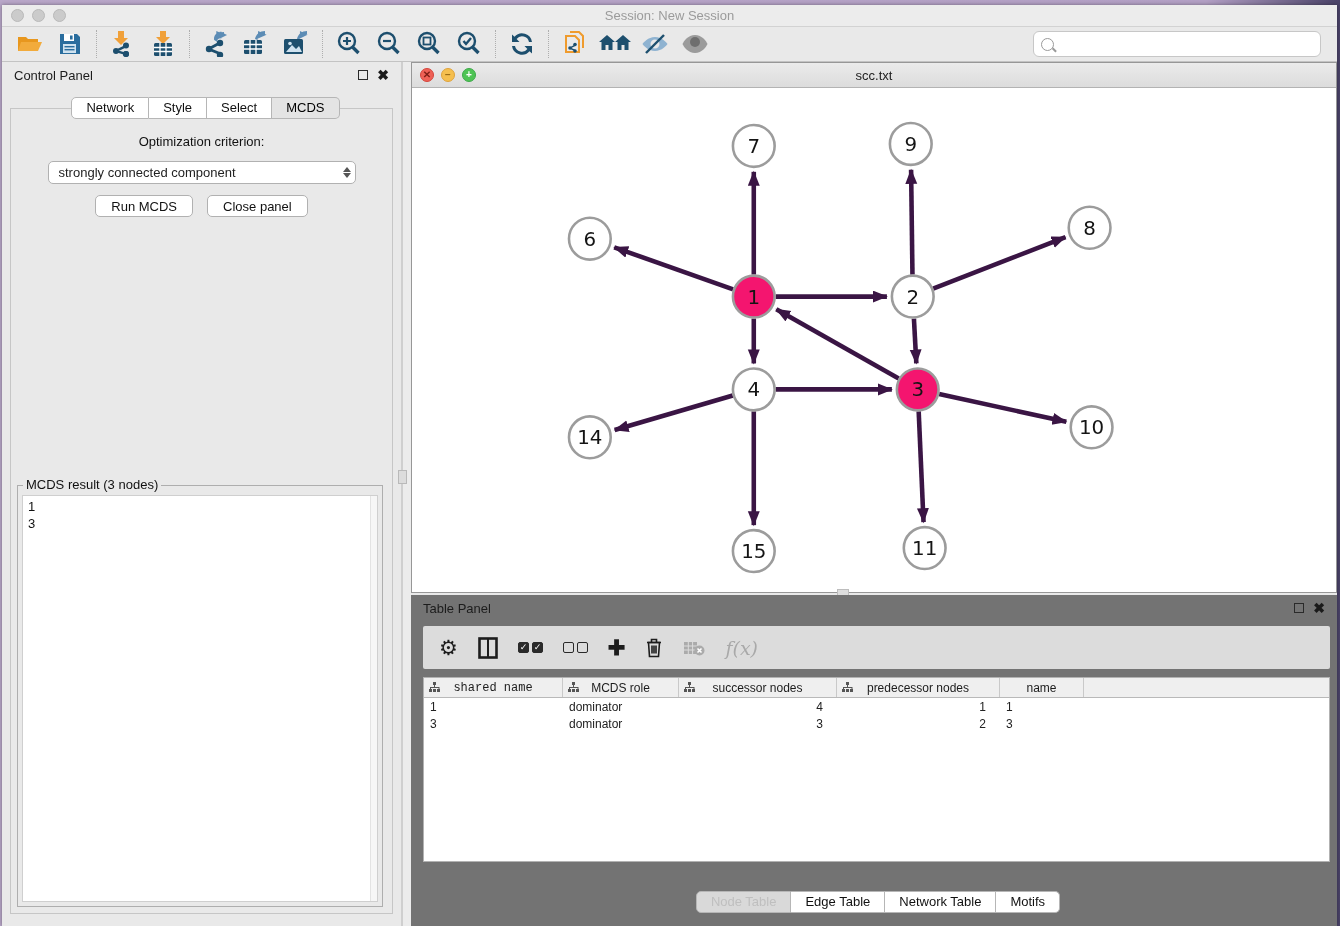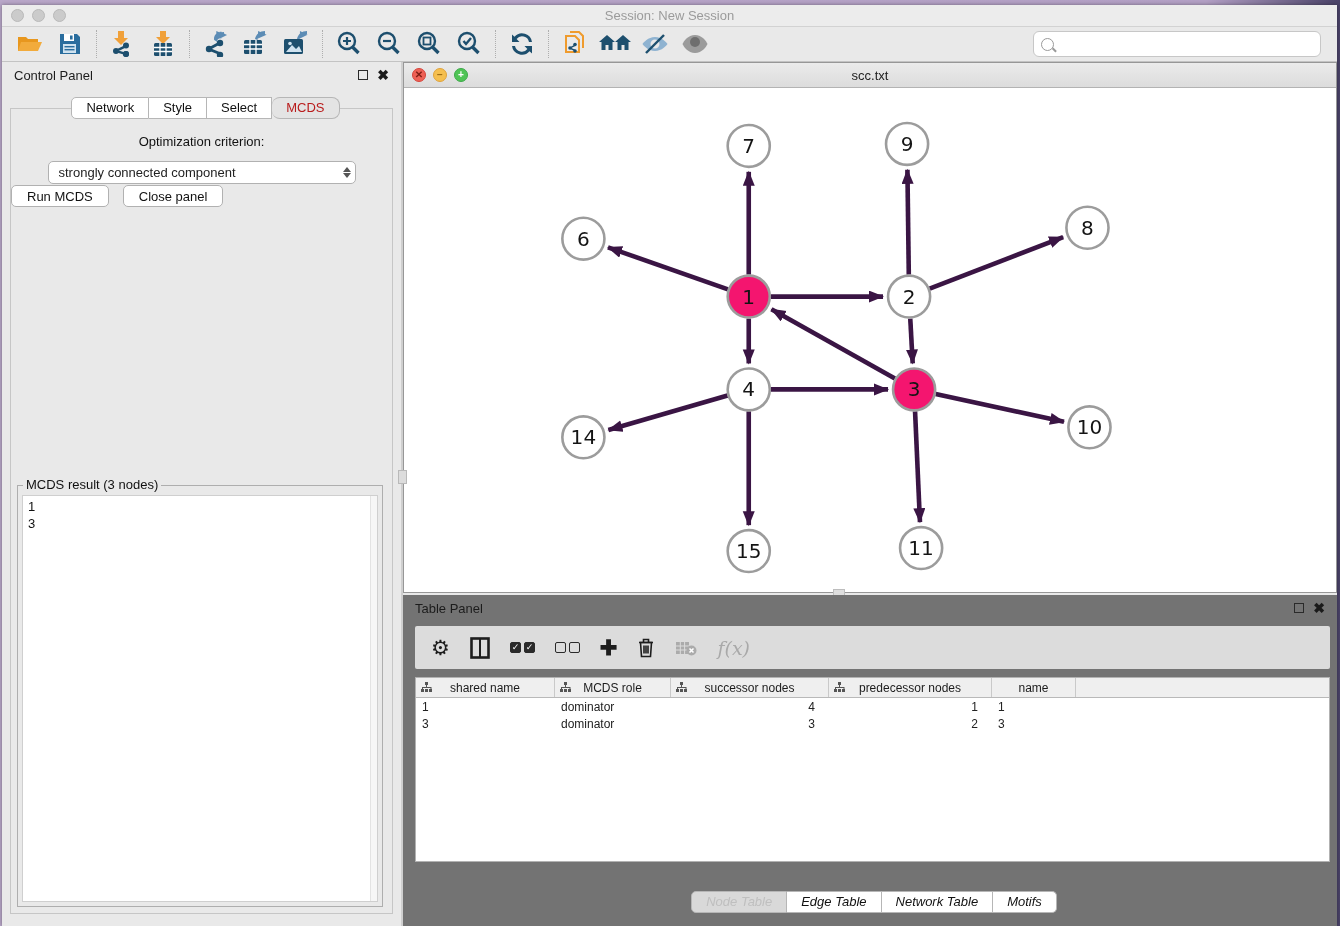--- a/index.html
+++ b/index.html
@@ -26,46 +26,46 @@
   .tb-sep { width:0; height:28px; border-left:1px dotted #aeaeae; margin:0 6px; }
   .search-box { margin-left:auto; margin-right:8px; width:288px; height:26px;
     border:1px solid #c7c7c7; border-radius:6px; background:#fff;
     display:flex; align-items:center; padding:0 7px; }
   .search-box input { border:0; outline:0; flex:1; font-size:13px; font-family:"Liberation Sans",sans-serif; background:transparent; }
   .mag { width:13px; height:13px; border:1.6px solid #9a9a9a; border-radius:50%; position:relative; margin-right:5px; }
   .mag:after { content:""; position:absolute; width:5px; height:1.6px; background:#9a9a9a;
     transform:rotate(45deg); right:-4px; bottom:-1px; }
 
   
-  .main { flex:1; display:flex; position:relative; overflow:hidden; }
+  .main { flex:1; display:flex; position:relative; overflow:hidden;gap:8px; }
 
   
   .control-panel { width:401px; background:#e9e9e9; border-right:2px solid #cfcfcf; position:relative; flex:0 0 auto; }
   .panel-head { height:26px; display:flex; align-items:center; padding:0 12px; font-size:13px; color:#1c1c1c; }
   .panel-head .winbtns { margin-left:auto; display:flex; gap:9px; align-items:center; color:#1a1a1a; }
   .float-btn { width:10px; height:10px; border:1.5px solid #2a2a2a; display:inline-block; }
   .close-btn { font-size:14px; font-weight:bold; line-height:1; }
   .seg-tabs { display:flex; position:relative; z-index:2; justify-content:center; }
   .seg-tab { height:22px; line-height:20px; padding:0 14px; background:#fff;
     border:1px solid #b6b6b6; border-left-width:0; font-size:13px; color:#111; cursor:default; }
   .seg-tab:first-child { border-left-width:1px; border-radius:5px 0 0 5px;margin-left:8px; }
   .seg-tab:last-child { border-radius:0 5px 5px 0; }
-  .seg-tab.active { background:#e4e4e4; color:#b91c1c;border-radius:8px; }
+  .seg-tab.active { background:#e4e4e4; color:#000000; }
   .cp-tabs-wrap { position:absolute; top:35px; left:0; right:0; }
   .cp-content { position:absolute; top:46px; left:8px; right:8px; bottom:12px;
     border:1px solid #c6c6c6; background:#e9e9e9; }
   .opt-label { text-align:center; margin-top:25px; font-size:13px; color:#111; }
   .dropdown { width:308px; height:23px; margin:12px auto 0; background:#fff;
     border:1px solid #b1b1b1; border-radius:5px; display:flex; align-items:center;
     padding:0 4px 0 10px; font-size:13px; }
   .dd-arrows { margin-left:auto; display:flex; flex-direction:column; gap:1px; align-items:center; }
   .dd-arrows i { width:0; height:0; border-left:4px solid transparent; border-right:4px solid transparent; display:block; }
   .dd-up { border-bottom:5px solid #555; }
   .dd-down { border-top:5px solid #555; }
-  .btn-row { display:flex; gap:14px; margin-top:1px; }
+  .btn-row { display:flex; justify-content:center; gap:14px; margin-top:11px; }
   .mac-btn { height:22px; padding:0 15px; background:#fff; border:1px solid #b1b1b1;
     border-radius:5px; font-size:13px; color:#111; font-family:"Liberation Sans",sans-serif; cursor:default; }
   .mcds-group { position:absolute; left:6px; right:9px; top:376px; bottom:6px;
     border:1px solid #aeaeae; }
   .mcds-legend { position:absolute; top:-9px; left:5px; background:#e9e9e9; padding:0 3px; font-size:13px; color:#111; }
   .mcds-textarea { position:absolute; left:4px; right:4px; top:9px; bottom:4px;
     background:#fff; border:1px solid #cfcfcf; font-size:13px; line-height:17px;
     padding:2px 5px; white-space:pre; color:#111; overflow:hidden; }
   .mcds-scroll { position:absolute; top:1px; bottom:1px; right:1px; width:7px;
     background:#f6f6f6; border-left:1px solid #e3e3e3; }
@@ -103,21 +103,21 @@
   .cb { width:11px; height:11px; border:1.5px solid #2a2a2a; border-radius:2px; position:relative; }
   .cb.filled { background:#2a2a2a; }
   .cb.filled:after { content:"✓"; color:#fff; font-size:9px; position:absolute; left:1px; top:-1px; }
   .tbl-wrap { margin:8px 7px 0 12px; height:185px; background:#fff; border:1px solid #b2b2b2; overflow:hidden; }
   .thead { display:flex; height:20px; border-bottom:1px solid #b9b9b9; background:#efefef; font-size:12px; }
   .th { display:flex; align-items:center; justify-content:center; gap:6px;
     border-right:1px solid #c9c9c9; height:100%; color:#1c1c1c; position:relative; }
   .th .ticon { position:absolute; left:5px; }
   .trow { display:flex; height:17px; font-size:12px; align-items:center; }
   .td { padding:0 6px; overflow:hidden; white-space:nowrap; }
-  .tp-tabs-wrap { position:absolute; bottom:13px; left:0; right:0;font-style:italic; }
+  .tp-tabs-wrap { position:absolute; bottom:13px; left:0; right:0; }
   .seg-tab.active-dark { background:#d9d9d9; color:#bfbfbf; }
 
   
   .statusbar { height:35px; background:#ececec; border-top:1px solid #c6c6c6;
     display:flex; align-items:center; padding:0 10px; flex:0 0 auto; }
   .list-btn { width:30px; height:27px; background:#f5f5f5; border:1px solid #b3b3b3;
     display:flex; align-items:center; justify-content:center; }
   .memory-btn { margin-left:auto; height:25px; background:#fafafa; border:1px solid #b3b3b3;
     border-radius:3px; display:flex; align-items:center; gap:6px; padding:0 10px; font-size:13px; }
   .mem-dot { width:13px; height:13px; border-radius:50%; background:#1f8b3b; }
@@ -467,21 +467,21 @@
                 <circle cx="16.5" cy="10.5" r="5" fill="#ababab"></circle>
                 <path stroke="#fff" stroke-width="1.6" d="M14.5 8.5l4 4M18.5 8.5l-4 4"></path>
               </svg>
           </span>
           <span class="tp-icon disabled">
               <span class="fx-glyph">f(x)</span>
             </span>
         </div>
         <div class="tbl-wrap">
           <div class="thead" id="tbl-head">
-              <div class="th" style="width: 139px;">
+              <div class="th" style="width: 139px; font-family: Liberation Mono, monospace;">
                 <svg class="ticon" width="11" height="11" viewBox="0 0 11 11">
                   <g fill="#555">
                     <rect x="4" y="0" width="3" height="3"></rect>
                     <rect x="0" y="7" width="3" height="3"></rect>
                     <rect x="4" y="7" width="3" height="3"></rect>
                     <rect x="8" y="7" width="3" height="3"></rect>
                     <path d="M5 3h1v2H5z"></path>
                     <path d="M1 5h9v1H1z"></path>
                     <path d="M1 5h1v2H1zM9.5 5h1v2h-1z"></path>
                   </g>

